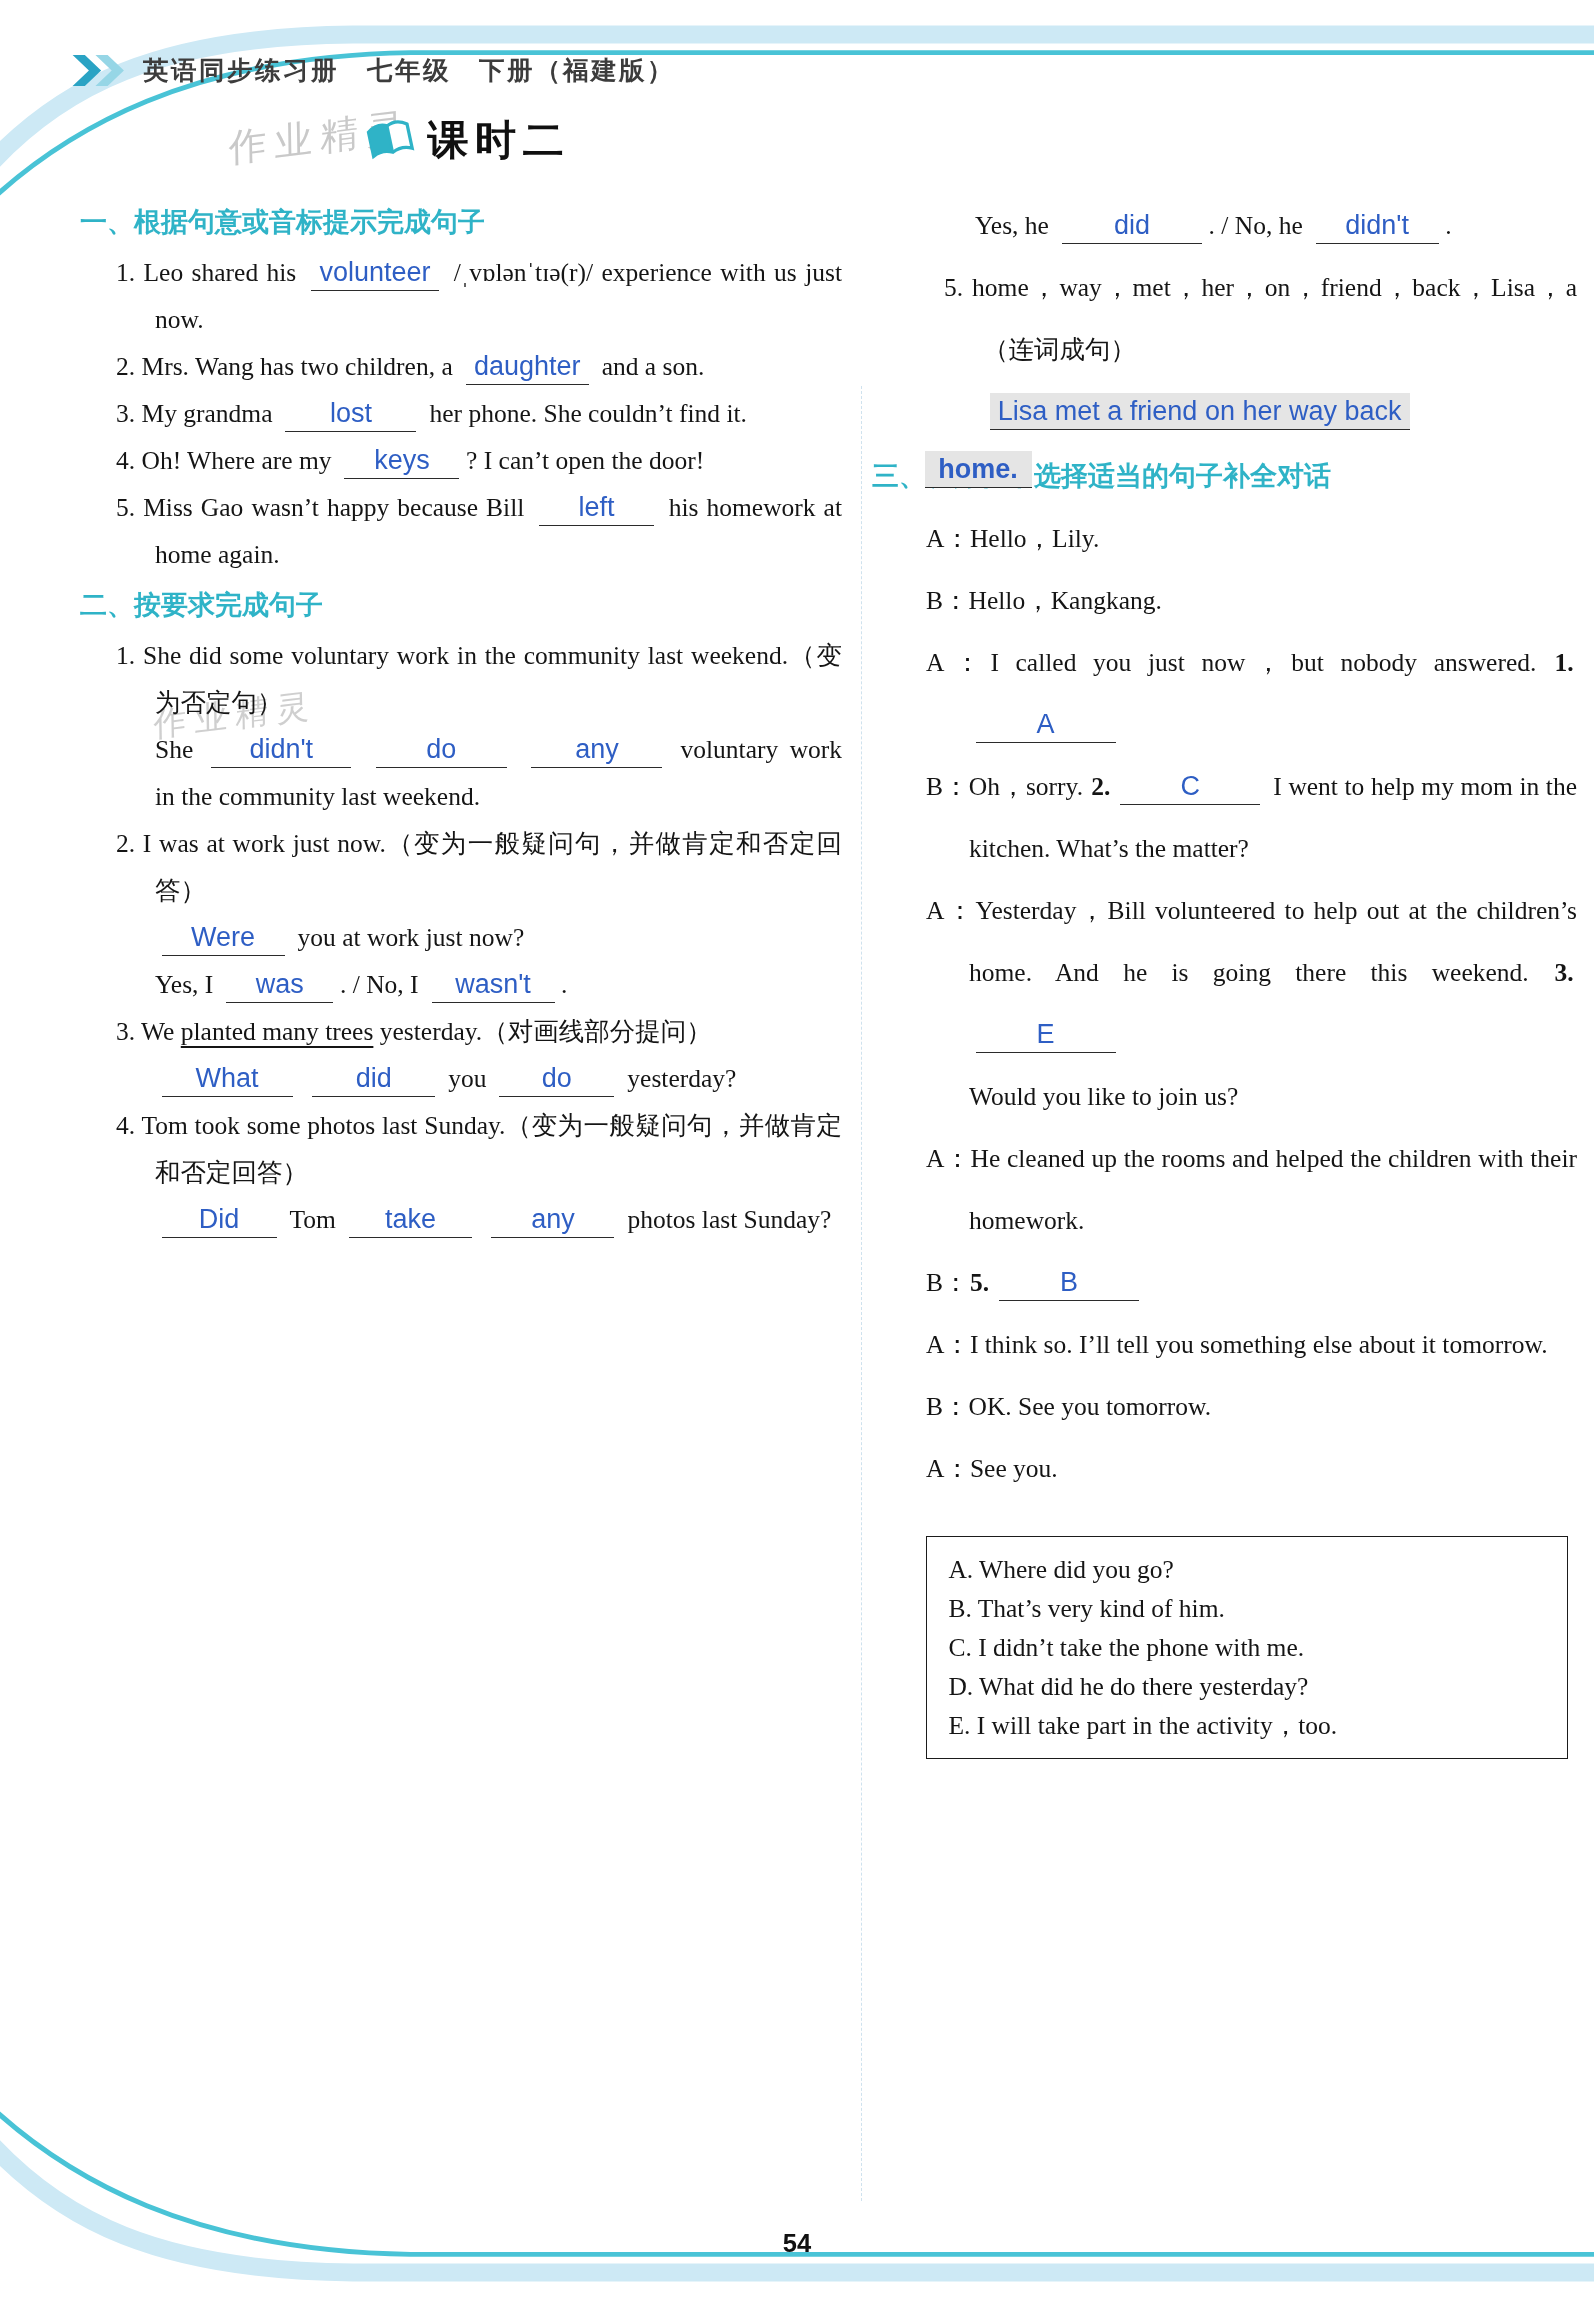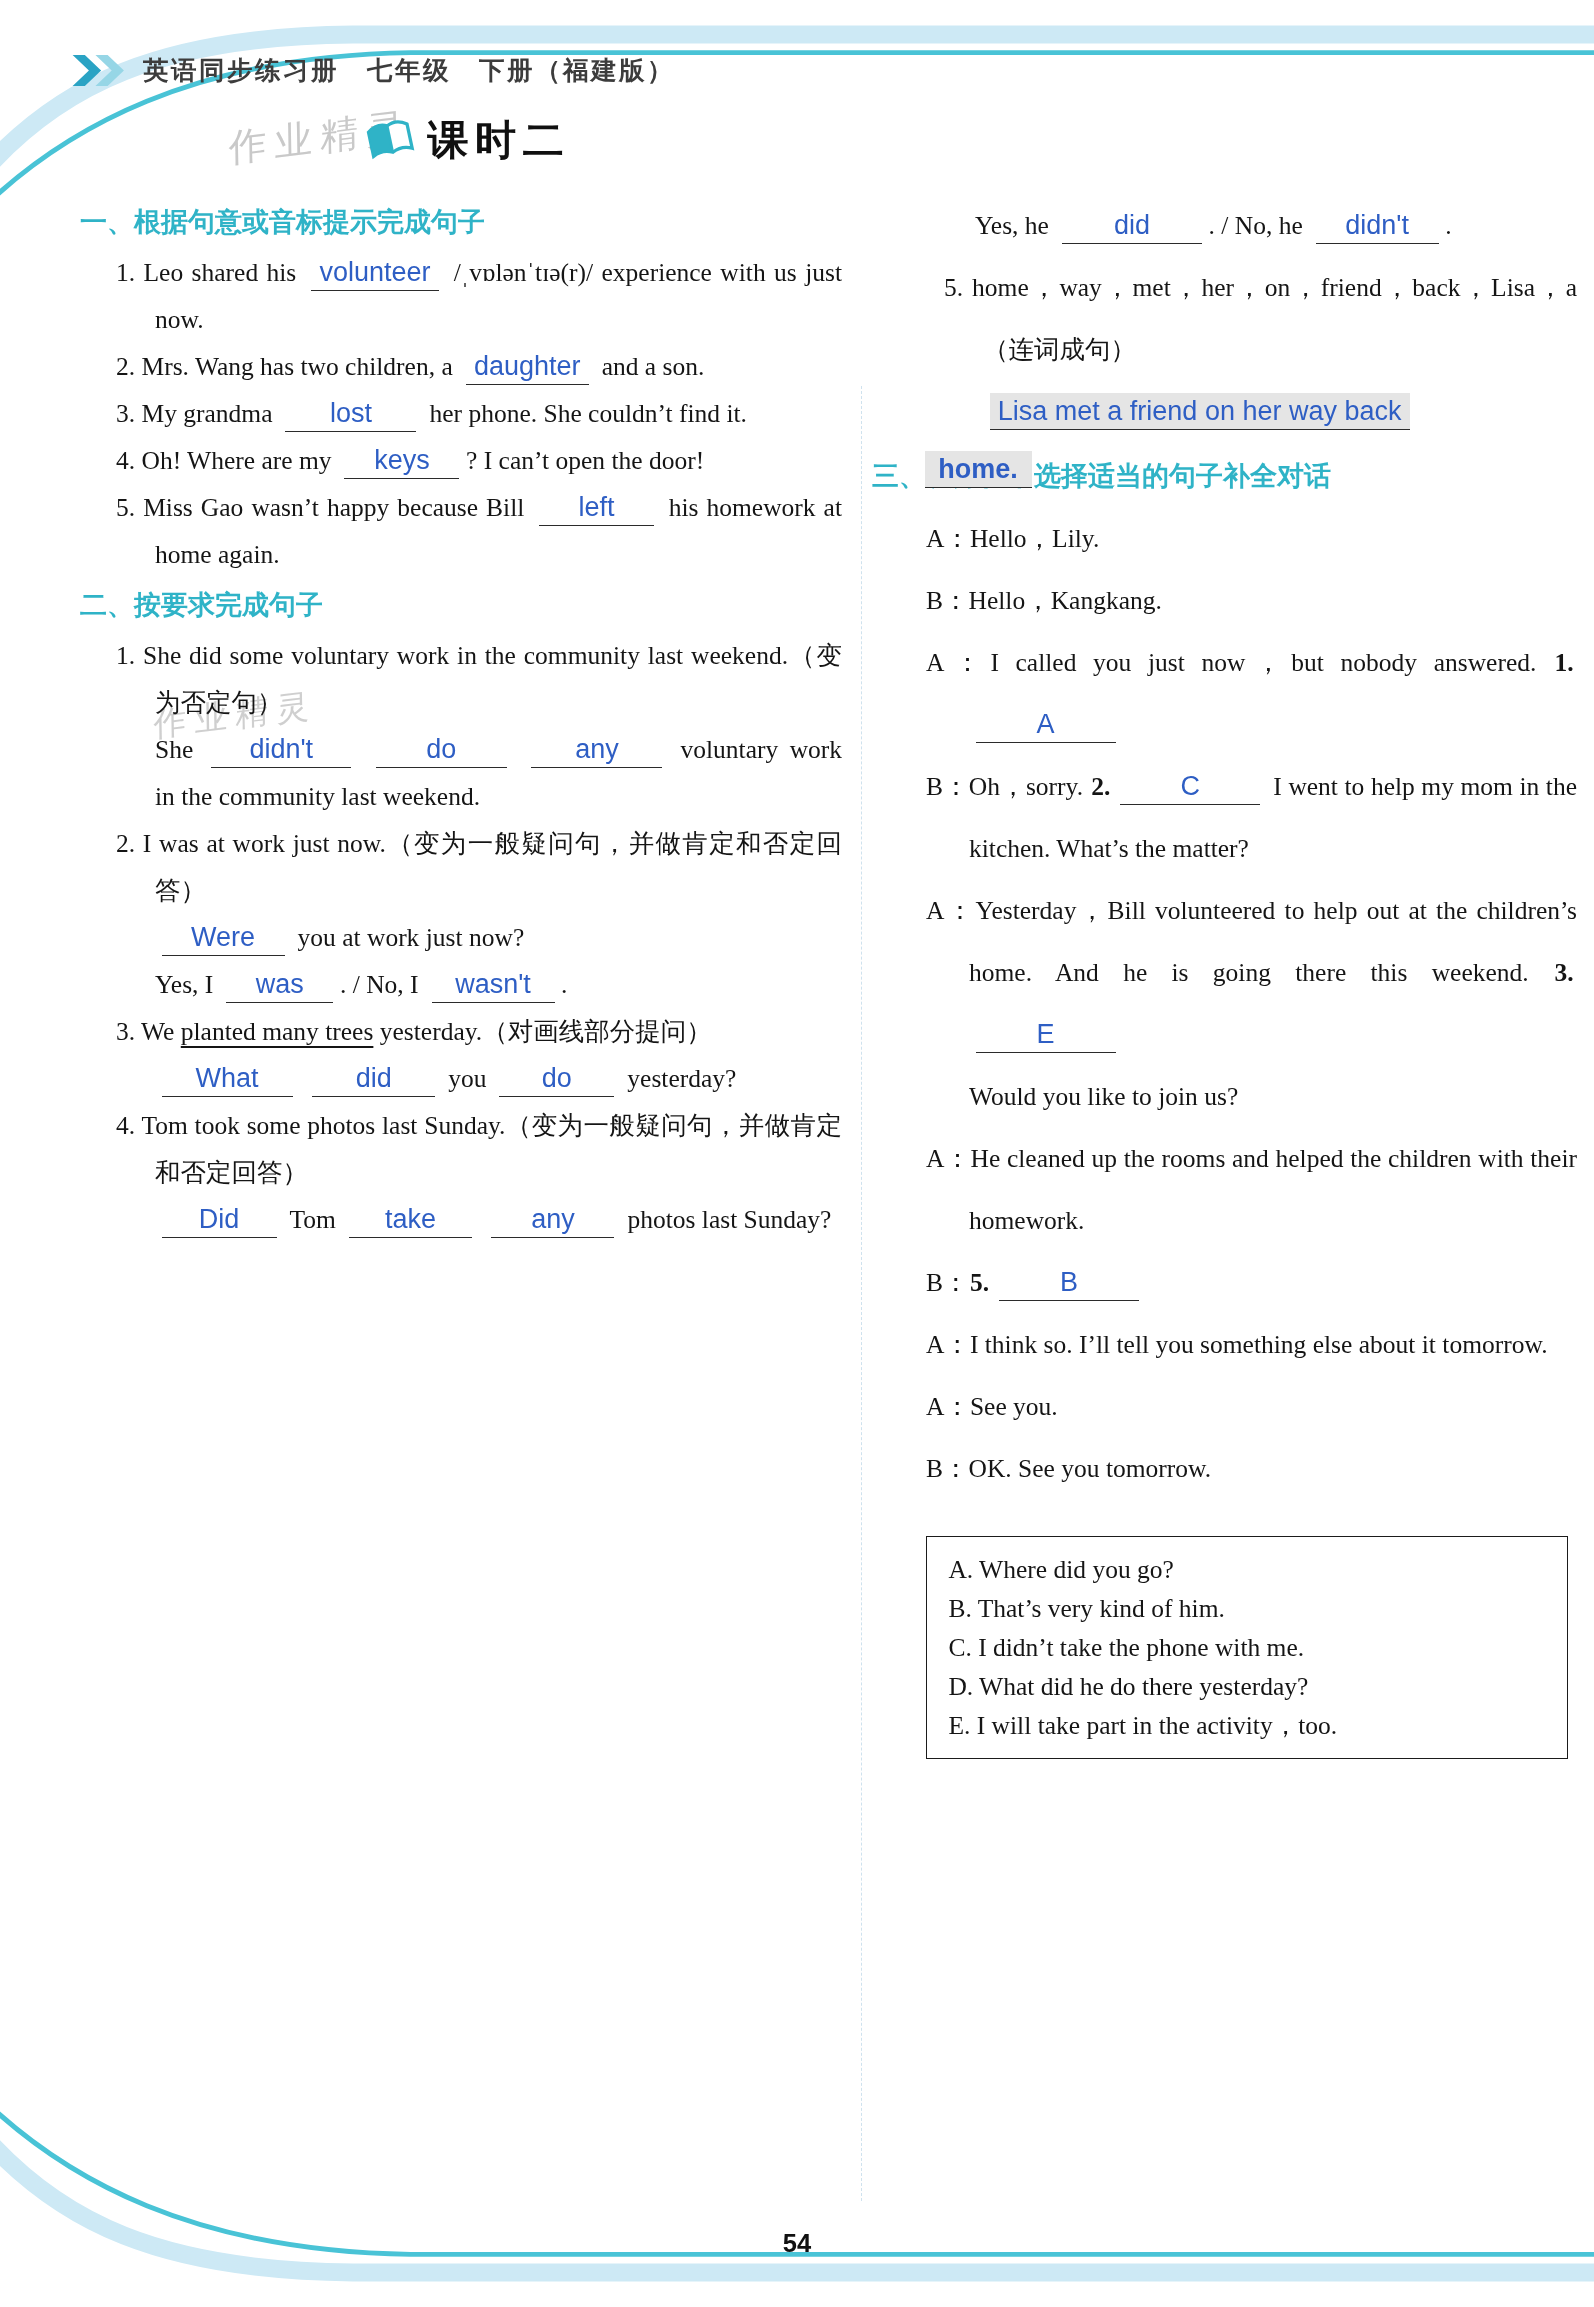--- a/index.html
+++ b/index.html
@@ -110,22 +110,22 @@
 
   <div>
     <div class="dlg"><span class="run">A：Hello，Lily.</span></div>
     <div class="dlg"><span class="run">B：Hello，Kangkang.</span></div>
     <div class="dlg"><span class="run">A：I called you just now，but nobody answered. </span><span class="num">1.</span><span class="blank" style="min-width: 140px;">A</span></div>
     <div class="dlg"><span class="run">B：Oh，sorry. </span><span class="num">2.</span><span class="blank" style="min-width: 140px;">C</span><span class="run"> I went to help my mom in the kitchen. What’s the matter?</span></div>
     <div class="dlg"><span class="run">A：Yesterday，Bill volunteered to help out at the children’s home. And he is going there this weekend. </span><span class="num">3.</span><span class="blank" style="min-width: 140px;">E</span><br><span class="run">Would you like to join us?</span></div>
     <div class="dlg"><span class="run">A：He cleaned up the rooms and helped the children with their homework.</span></div>
     <div class="dlg"><span class="run">B：</span><span class="num">5.</span><span class="blank" style="min-width: 140px;">B</span></div>
     <div class="dlg"><span class="run">A：I think so. I’ll tell you something else about it tomorrow.</span></div>
+    <div class="dlg"><span class="run">B：OK. See you tomorrow.</span></div>
     <div class="dlg"><span class="run">A：See you.</span></div>
-    <div class="dlg"><span class="run">B：OK. See you tomorrow.</span></div>
   </div>
 
   <div class="options-box">
     <div class="opt">A. Where did you go?</div>
     <div class="opt">B. That’s very kind of him.</div>
     <div class="opt">C. I didn’t take the phone with me.</div>
     <div class="opt">D. What did he do there yesterday?</div>
     <div class="opt">E. I will take part in the activity，too.</div>
   </div>
 </div>

